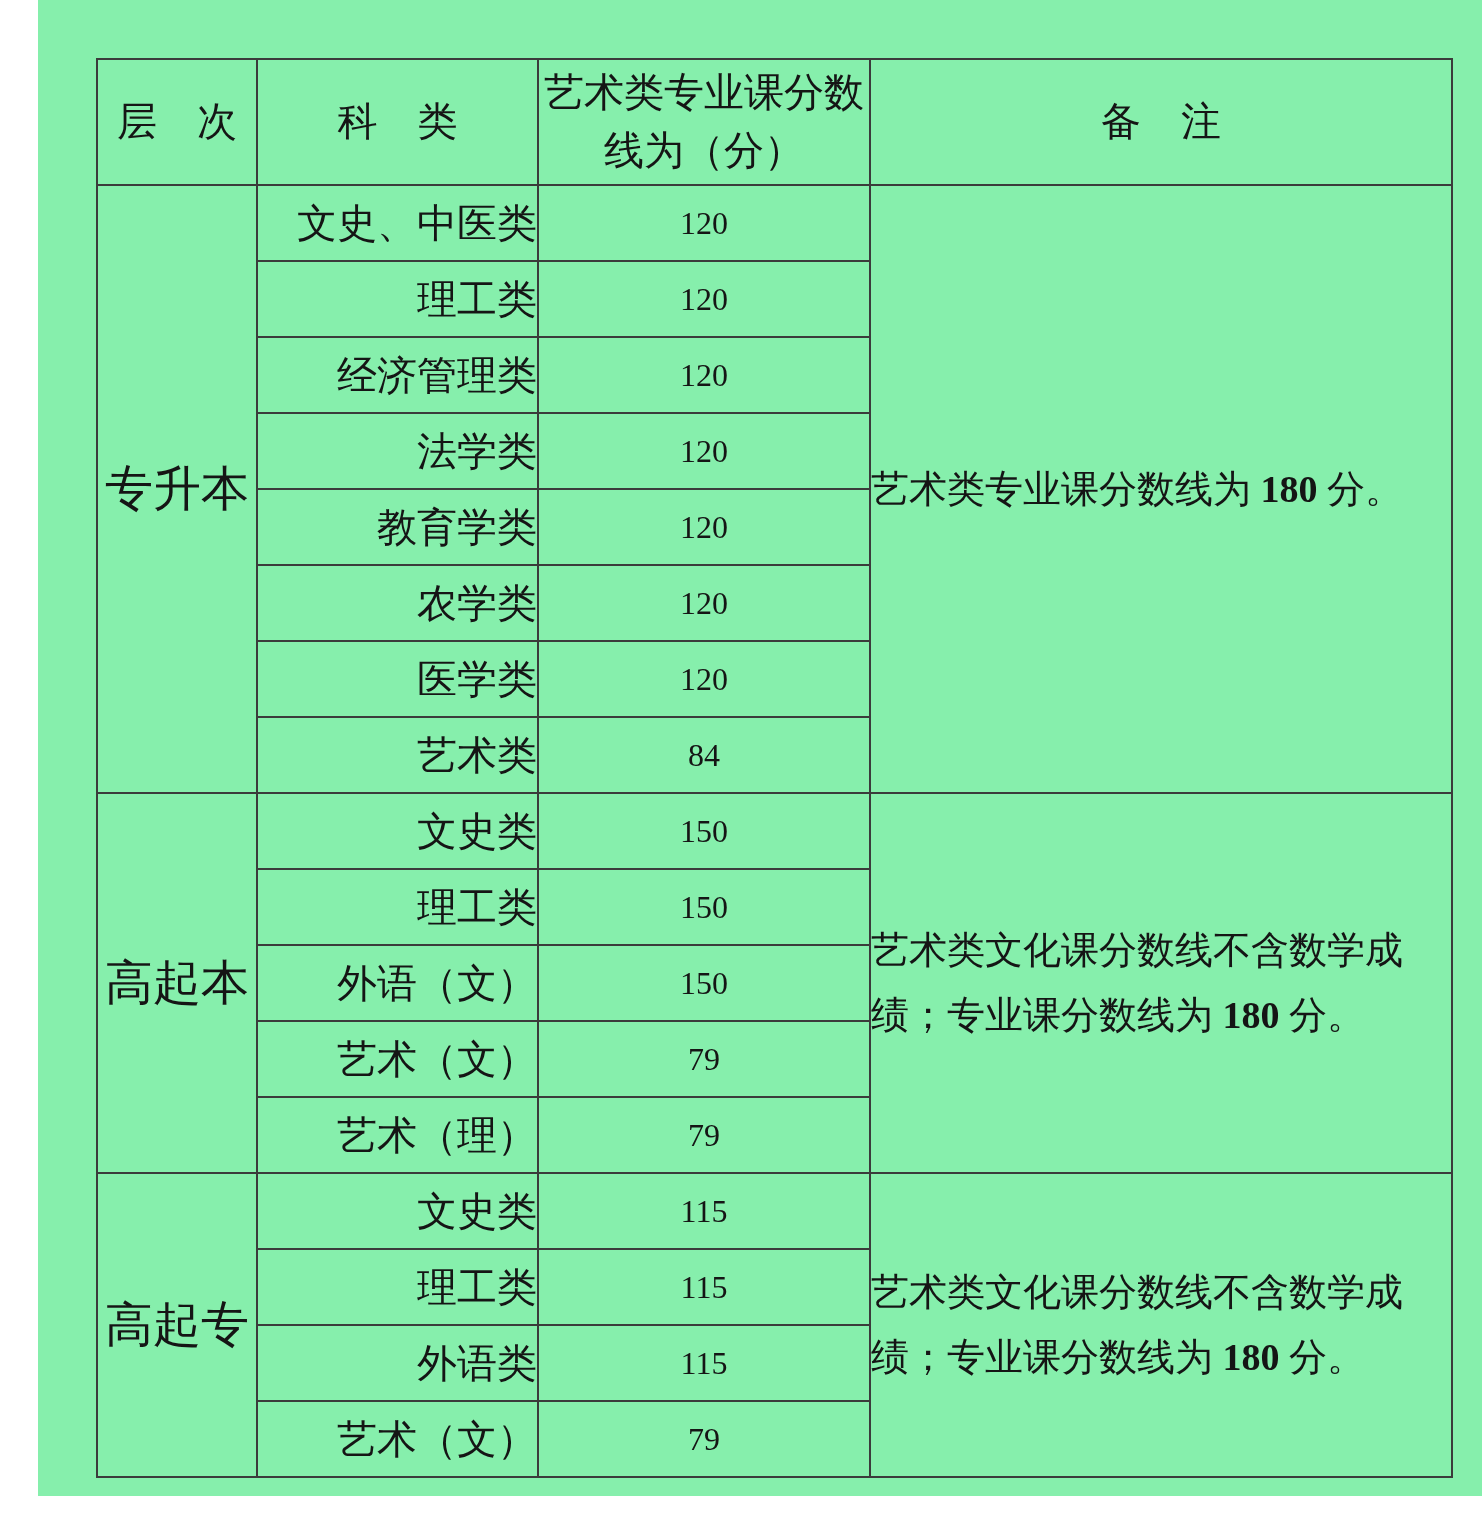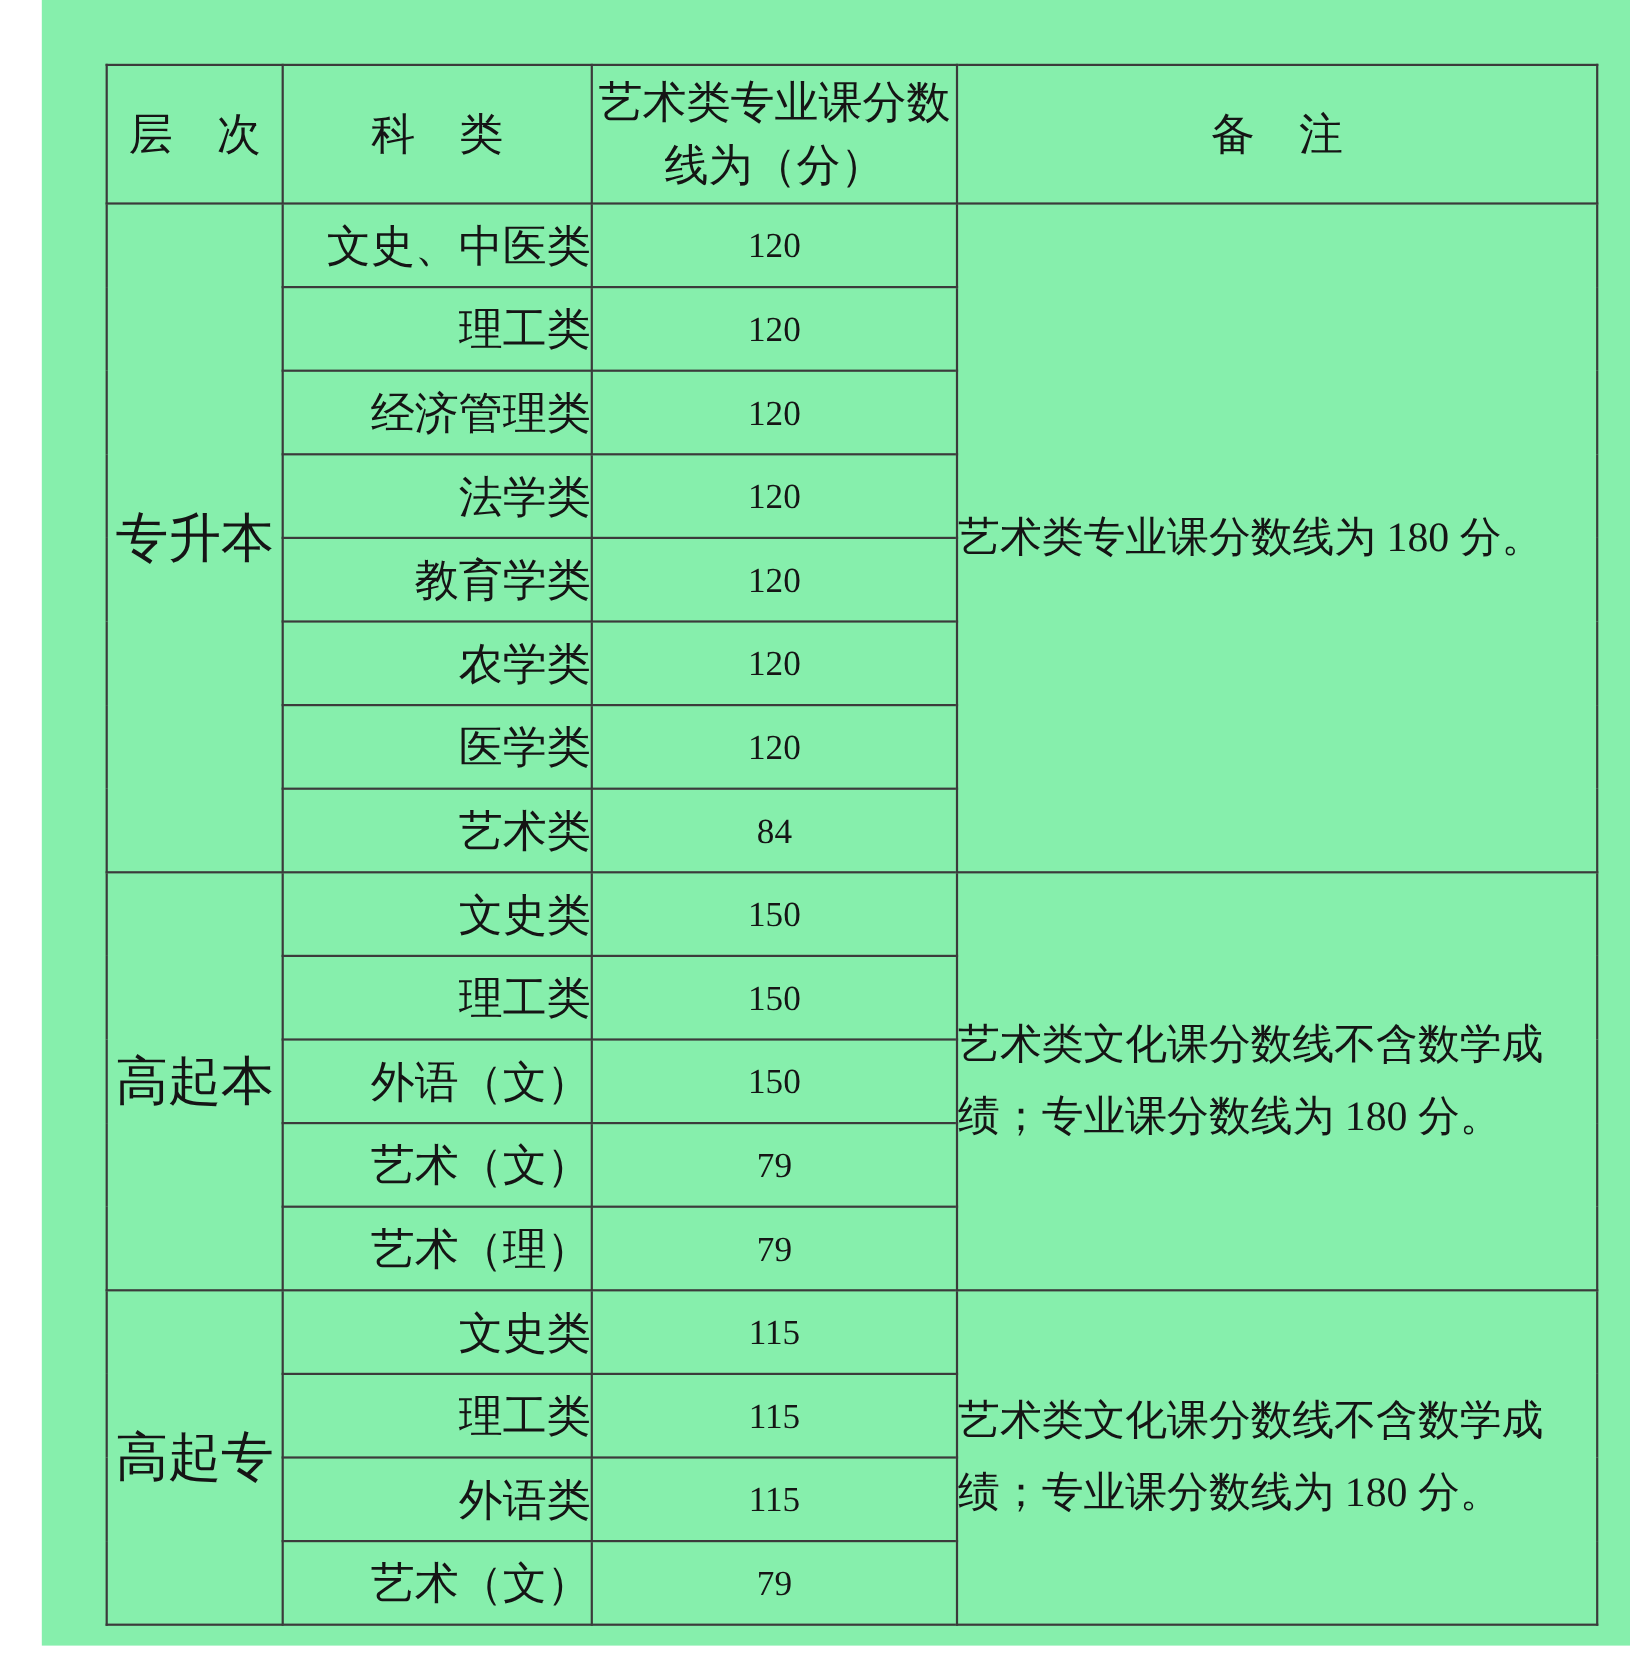--- a/index.html
+++ b/index.html
@@ -58,21 +58,21 @@
     font-size: 32px;
     font-weight: bold;
   }
   td.remark-cell {
     font-size: 38px;
     line-height: 1.7;
     padding: 0 20px;
     text-align: left;
   }
   .num-bold {
-    font-weight: normal;
+    font-weight: bold;
     text-align: right;
   }
 </style>
 </head>
 <body>
 
 <div class="page">
   <table class="score-table">
     <colgroup>
       <col style="width:160px">

